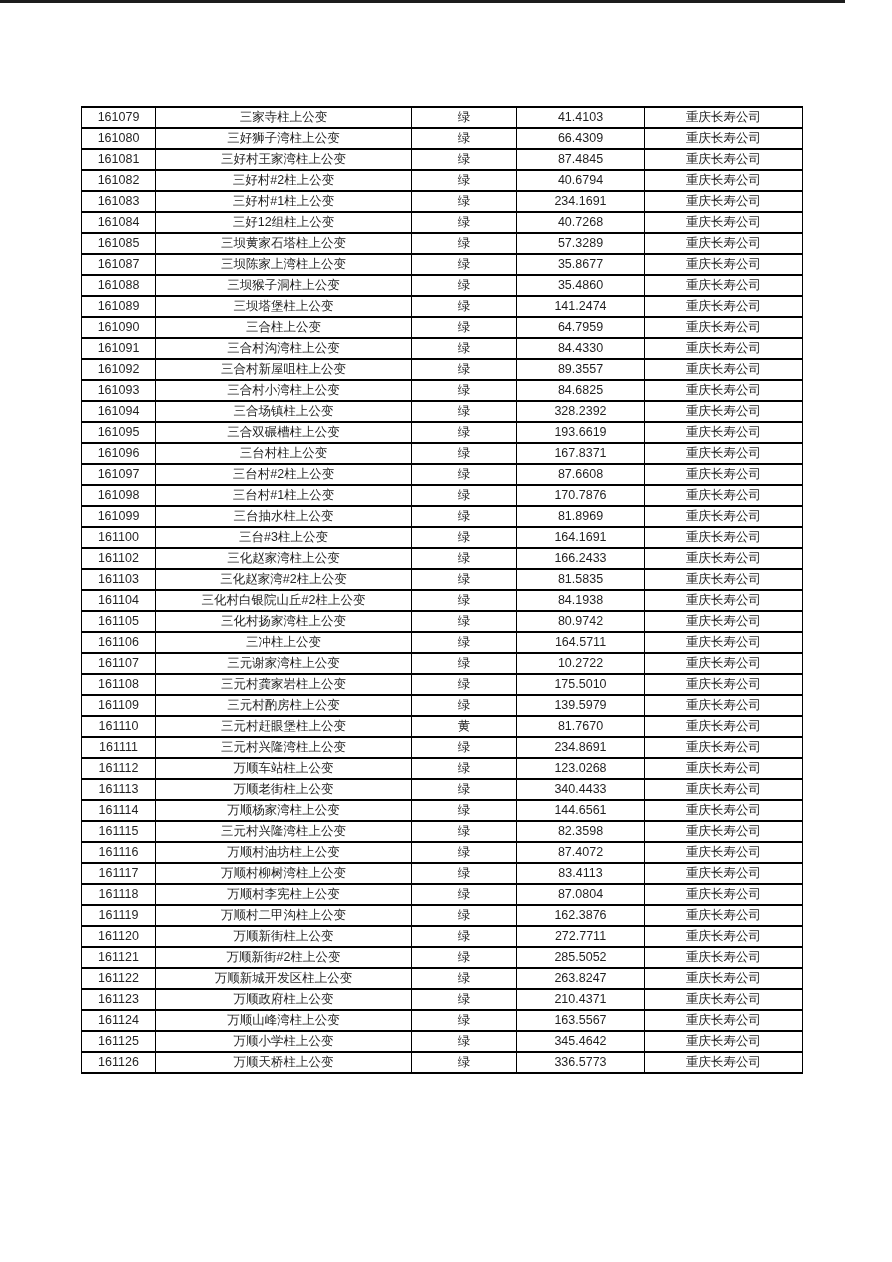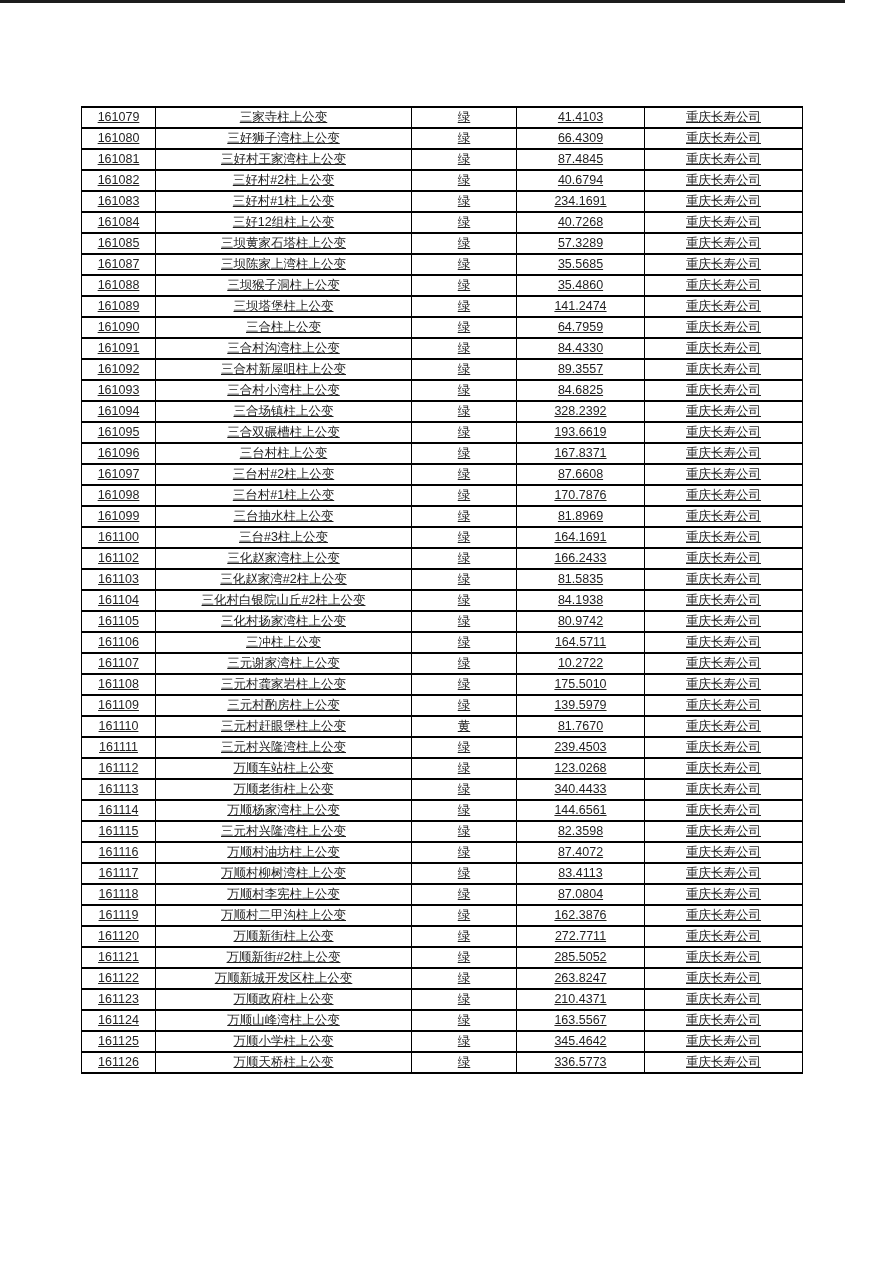--- a/index.html
+++ b/index.html
@@ -25,21 +25,20 @@
   }
   .doc-table-wrap {
     position: absolute;
     top: 106px;
     left: 81px;
   }
   table.doc-table {
     border-collapse: collapse;
     table-layout: fixed;
     width: 721px;
-    text-decoration: underline;
   }
   table.doc-table td {
     border: solid #000000;
     border-width: 2px 1px;
     height: 19px;
     padding: 0 2px;
     font-size: 12.5px;
     line-height: 19px;
     text-align: center;
     white-space: nowrap;
@@ -113,21 +112,21 @@
           <td>161085</td>
           <td>三坝黄家石塔柱上公变</td>
           <td>绿</td>
           <td>57.3289</td>
           <td>重庆长寿公司</td>
         </tr>
         <tr>
           <td>161087</td>
           <td>三坝陈家上湾柱上公变</td>
           <td>绿</td>
-          <td>35.5685</td>
+          <td>35.8677</td>
           <td>重庆长寿公司</td>
         </tr>
         <tr>
           <td>161088</td>
           <td>三坝猴子洞柱上公变</td>
           <td>绿</td>
           <td>35.4860</td>
           <td>重庆长寿公司</td>
         </tr>
         <tr>
@@ -274,21 +273,21 @@
           <td>161110</td>
           <td>三元村赶眼堡柱上公变</td>
           <td>黄</td>
           <td>81.7670</td>
           <td>重庆长寿公司</td>
         </tr>
         <tr>
           <td>161111</td>
           <td>三元村兴隆湾柱上公变</td>
           <td>绿</td>
-          <td>239.4503</td>
+          <td>234.8691</td>
           <td>重庆长寿公司</td>
         </tr>
         <tr>
           <td>161112</td>
           <td>万顺车站柱上公变</td>
           <td>绿</td>
           <td>123.0268</td>
           <td>重庆长寿公司</td>
         </tr>
         <tr>

